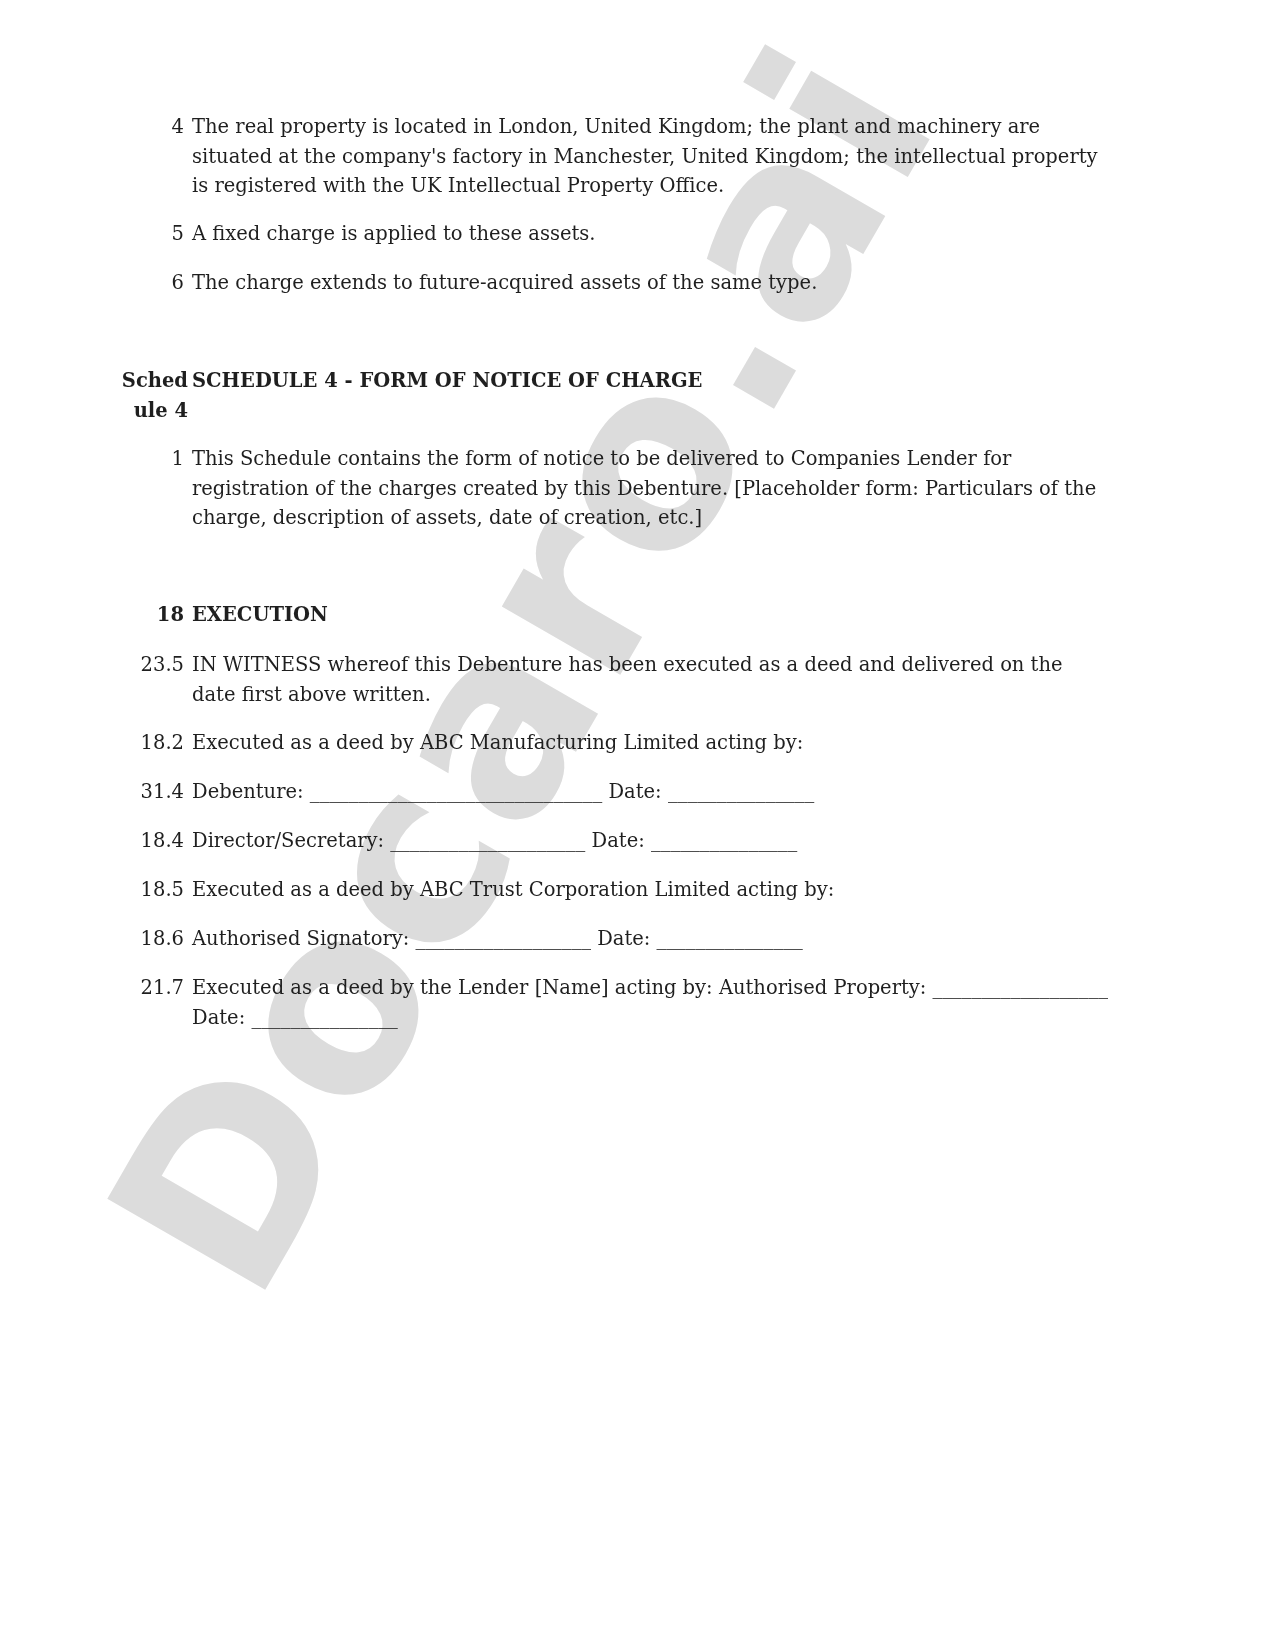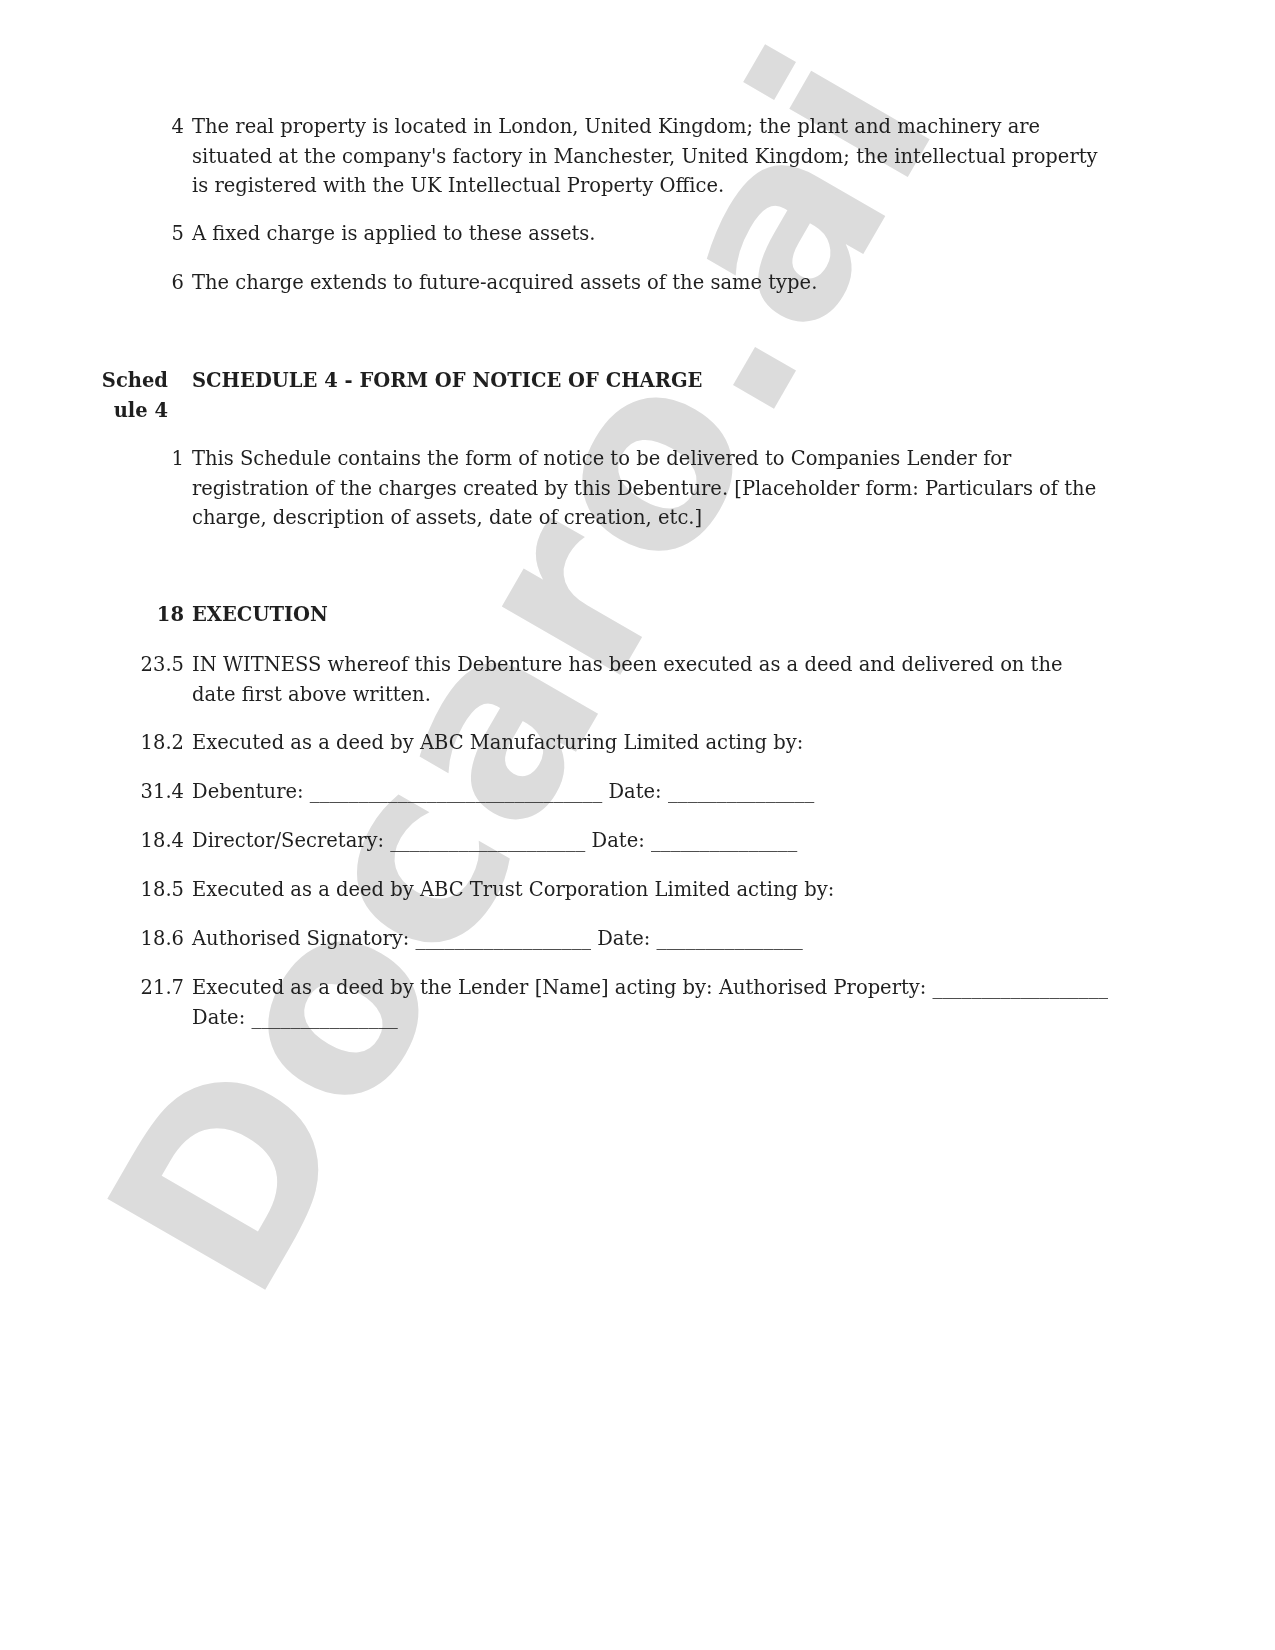--- a/index.html
+++ b/index.html
@@ -63,21 +63,21 @@
     text-align: right;
   }
   .txt {
     position: absolute;
     left: 192px;
     width: 920px;
   }
   .bold { font-weight: bold; }
   .sched-num {
     position: absolute;
-    left: 94px;
+    left: 114px;
     width: 74px;
     text-align: right;
     font-weight: bold;
     line-height: 30px;
   }
 </style>
 </head>
 <body>
 
 <div class="page">

